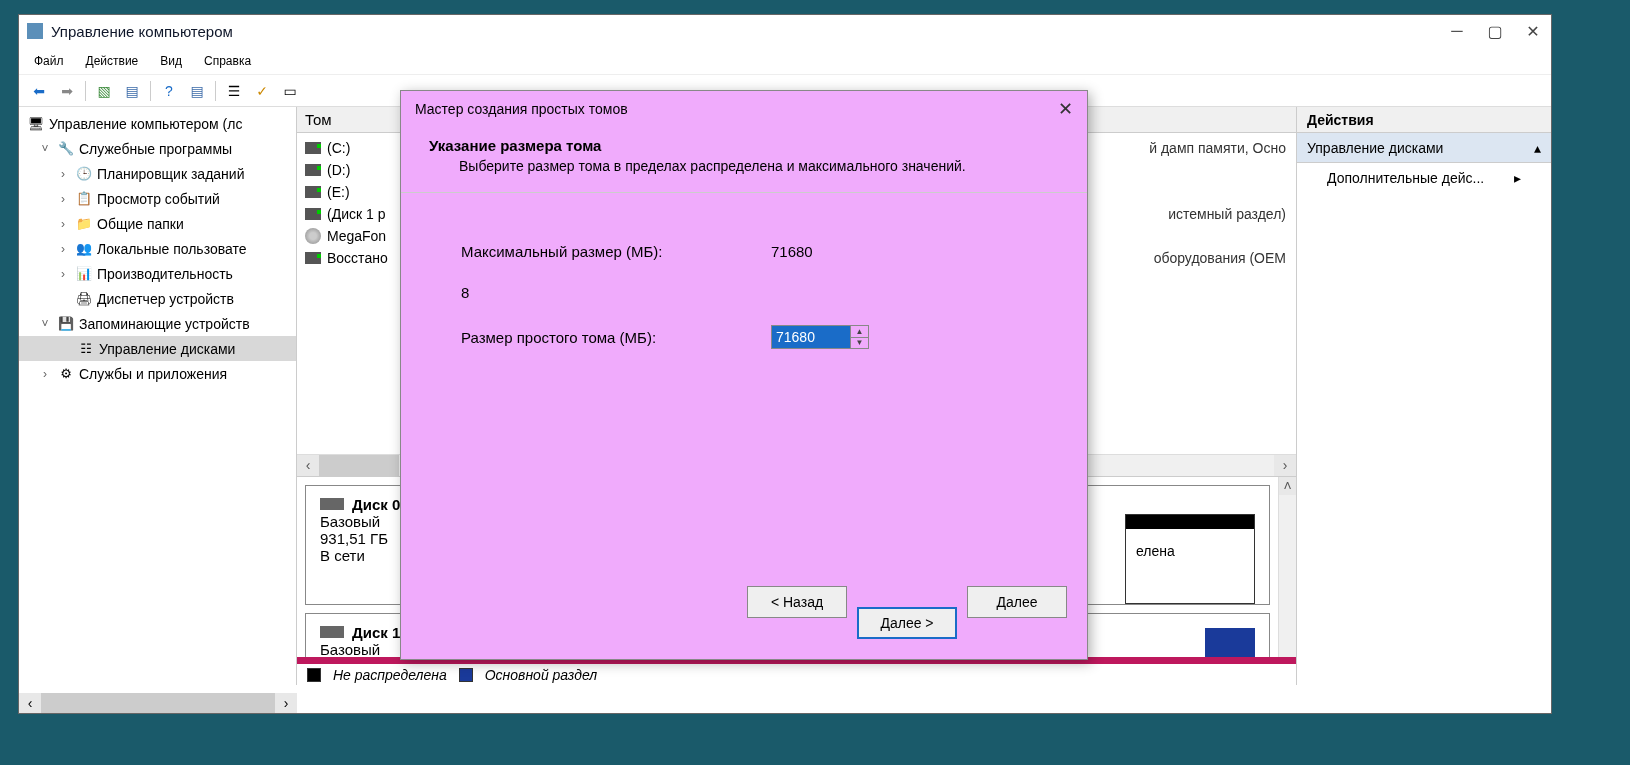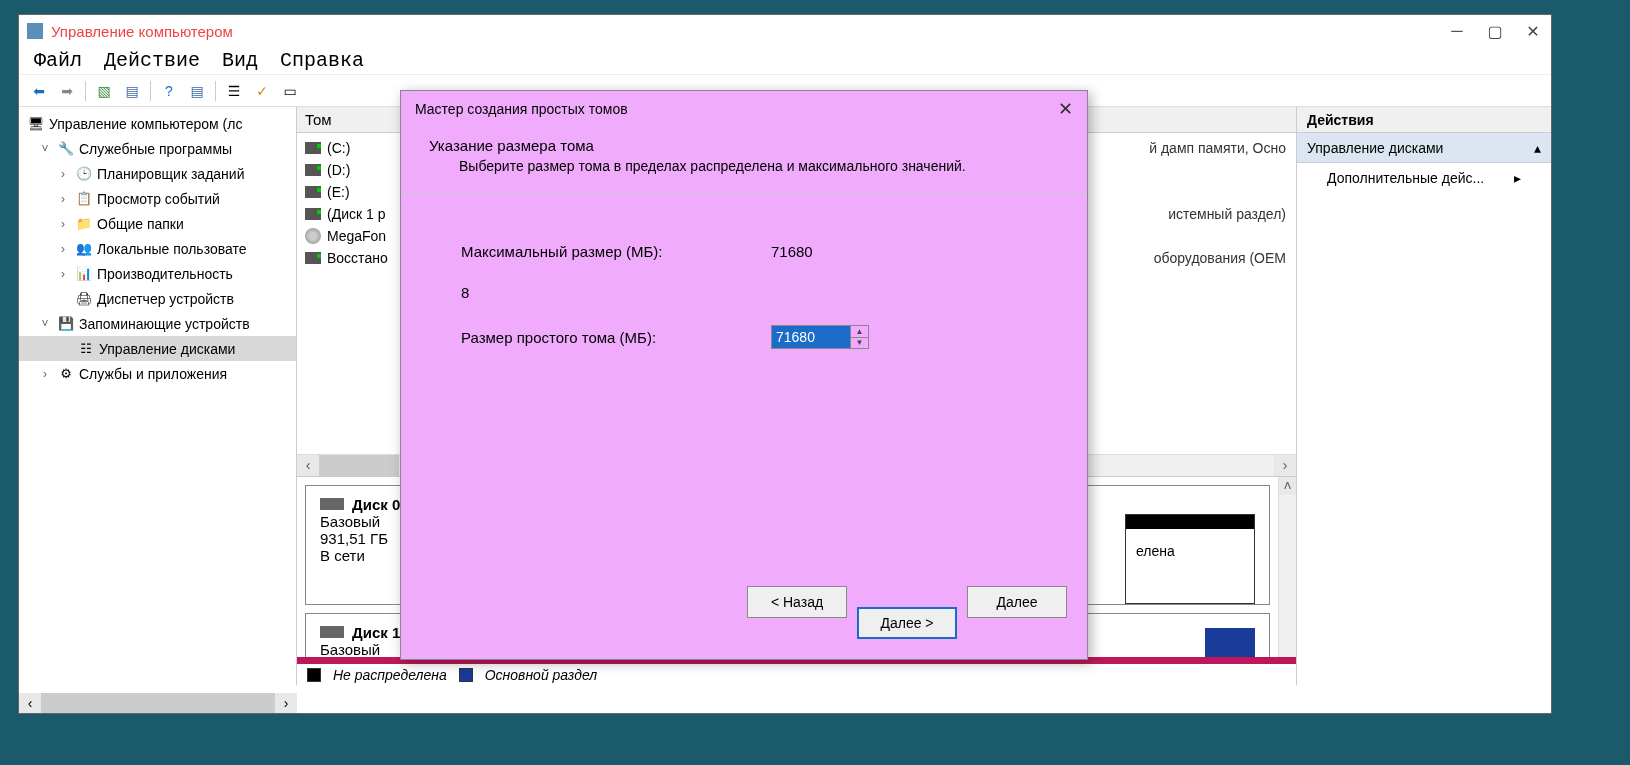--- a/index.html
+++ b/index.html
@@ -1,24 +1,24 @@
 <!DOCTYPE html>
 <html><head>
 <meta charset="utf-8">
 <style>
 *{box-sizing:border-box;margin:0;padding:0;font-family:"Segoe UI",Tahoma,sans-serif;font-size:14px;}
 body{background:#1a5a6a;width:1630px;height:765px;overflow:hidden;position:relative;}
 .window{position:absolute;left:18px;top:14px;width:1534px;height:700px;background:#fff;border:1px solid #666;}
 .titlebar{height:32px;display:flex;align-items:center;padding:0 8px;}
 .titlebar .icon{width:16px;height:16px;display:inline-block;background:#5b8fb9;margin-right:8px;}
-.titlebar .title{color:#ef4444;font-size:15px;}
+.titlebar .title{color:#0f172a;font-size:15px;}
 .titlebar .controls{margin-left:auto;display:flex;gap:18px;}
 .titlebar .controls span{width:20px;text-align:center;color:#444;font-size:16px;}
 .menubar{height:28px;display:flex;align-items:center;gap:22px;padding:0 15px;border-bottom:1px solid #eee;}
-.menubar span{font-size:20px;font-family:Liberation Mono, monospace;}
+.menubar span{font-size:12px;}
 .toolbar{height:32px;display:flex;align-items:center;gap:4px;padding:0 8px;border-bottom:1px solid #ddd;}
 .toolbar .tb{width:24px;height:24px;display:flex;align-items:center;justify-content:center;border:1px solid transparent;}
 .toolbar .sep{width:1px;height:20px;background:#ccc;margin:0 2px;}
 .body{display:flex;height:calc(100% - 92px - 28px);}
 .tree{width:278px;border-right:1px solid #ccc;overflow:hidden;padding:4px 0;}
 .tree .node{display:flex;align-items:center;height:25px;padding-left:4px;white-space:nowrap;}
 .tree .tg{width:16px;text-align:center;color:#666;font-size:12px;}
 .tree .ti{width:18px;height:16px;display:inline-block;margin:0 4px;font-size:13px;text-align:center;}
 .tree .node.d1{padding-left:18px;}
 .tree .node.d2{padding-left:36px;}
@@ -52,21 +52,21 @@
 .actions .ah{height:26px;background:#f0f0f0;border-bottom:1px solid #ccc;display:flex;align-items:center;padding-left:10px;font-weight:600;}
 .actions .ag{height:30px;background:#dce6f2;display:flex;align-items:center;padding:0 10px;justify-content:space-between;border-bottom:1px solid #ccc;}
 .actions .ai{height:30px;display:flex;align-items:center;padding:0 30px;gap:8px;}
 .hscroll2{height:20px;background:#f0f0f0;display:flex;margin-top:auto;}
 .hscroll2 .ar{width:22px;background:#e8e8e8;display:flex;align-items:center;justify-content:center;}
 
 .wizard{position:absolute;left:400px;top:90px;width:688px;height:570px;background:#f0abfc;border:1px solid #888;box-shadow:3px 3px 12px rgba(0,0,0,0.3);}
 .wiz-title{height:36px;display:flex;align-items:center;padding:0 14px;font-size:15px;}
 .wiz-title .close{margin-left:auto;font-size:18px;color:#333;}
 .wiz-hdr{padding:10px 28px 18px;border-bottom:1px solid #ccc;}
-.wiz-hdr .h1{font-weight:normal;font-size:15px;margin-bottom:4px;}
+.wiz-hdr .h1{font-weight:bold;font-size:15px;margin-bottom:4px;}
 .wiz-hdr .sub{font-size:14px;padding-left:30px;max-width:560px;}
 .wiz-body{padding:50px 60px;}
 .wiz-row{display:flex;align-items:center;margin-bottom:24px;}
 .wiz-row .lbl{width:310px;font-size:15px;}
 .wiz-row .val{font-size:15px;}
 .wiz-row .inpwrap{display:flex;border:1px solid #888;}
 .wiz-row input{width:78px;height:22px;border:none;padding:0 4px;font-size:14px;background:#1a6cc8;color:#fff;}
 .wiz-row .spinner{width:18px;border-left:1px solid #888;display:flex;flex-direction:column;}
 .wiz-row .spinner span{flex:1;display:flex;align-items:center;justify-content:center;font-size:8px;color:#444;}
 .wiz-row .spinner span:first-child{border-bottom:1px solid #888;}

